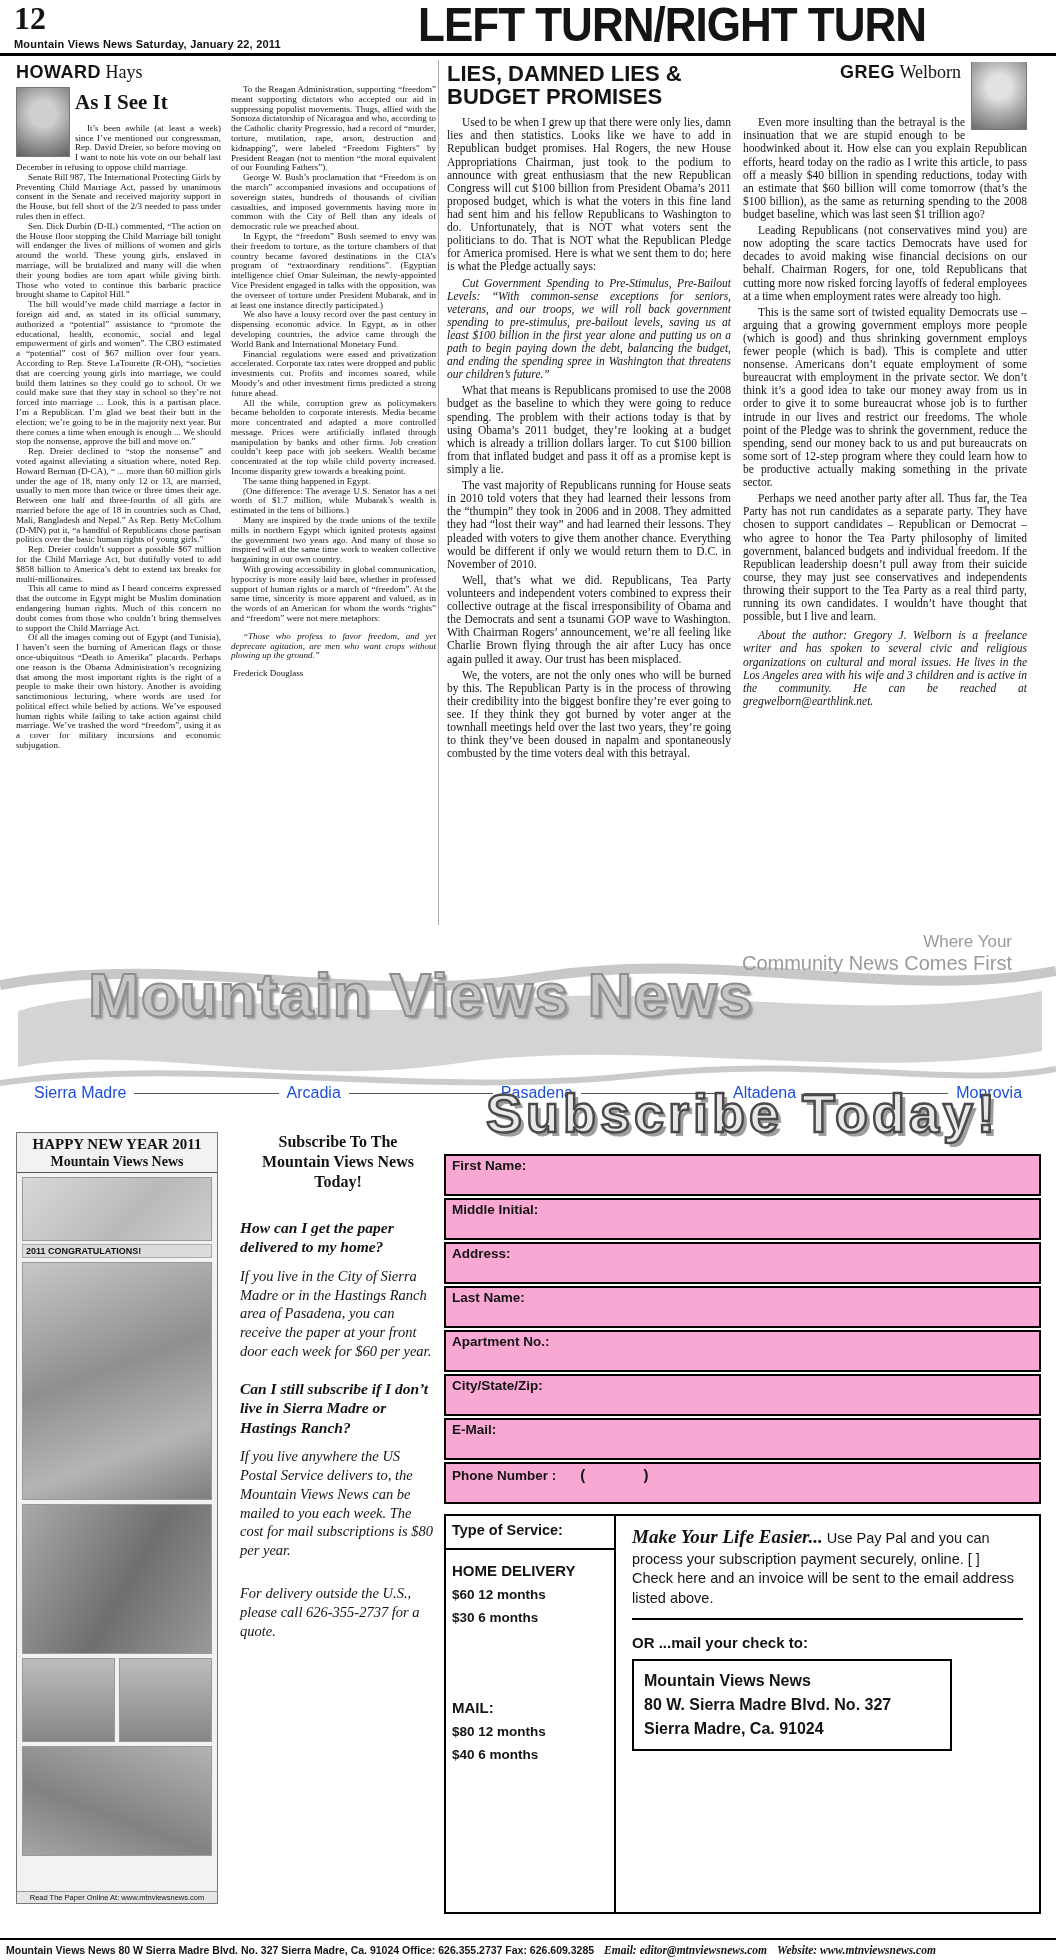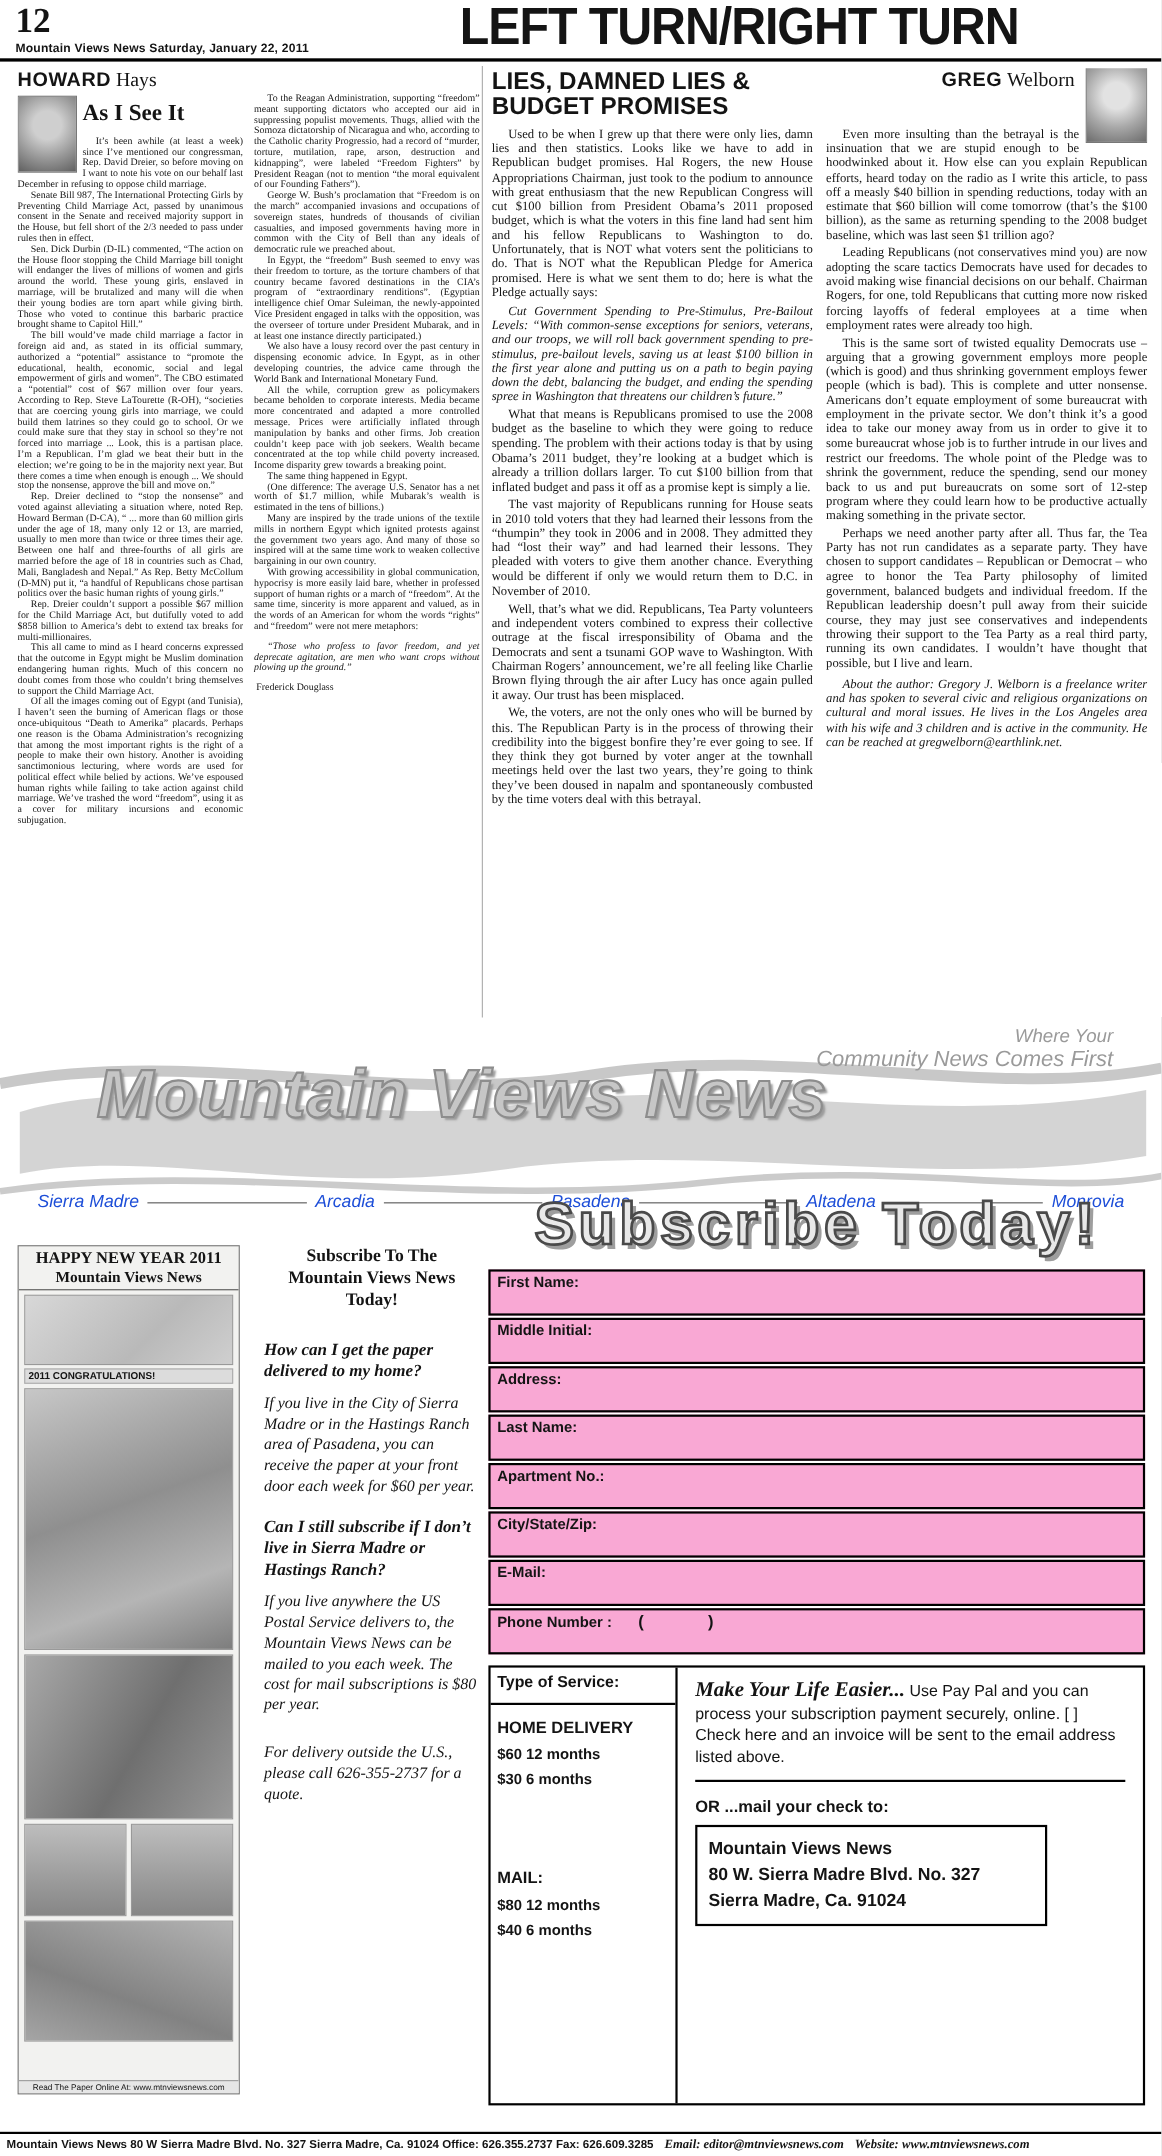--- a/index.html
+++ b/index.html
@@ -9,21 +9,21 @@
 
   
   .header { position:absolute; top:0; left:0; right:0; height:56px; border-bottom:3px solid #000; background:#fff; }
   .page-num { position:absolute; top:0px; left:14px; font-size:32px; font-weight:bold; font-family:"Liberation Serif",serif; }
   .mast-line { position:absolute; top:38px; left:14px; font-family:"Liberation Sans",sans-serif; font-size:11px; font-weight:bold; letter-spacing:.2px; }
   .section-title { position:absolute; top:-2px; left:300px; right:12px; text-align:center;
                    font-family:"Liberation Sans",sans-serif; font-weight:900; font-size:44px;
                    letter-spacing:-1px; transform:scaleY(1.08); transform-origin:top; }
 
   
-  .articles { position:absolute; top:58px; left:0; right:0; height:875px; }
+  .articles { position:absolute; top:58px; left:0; right:16px; height:875px; }
   .v-divider { position:absolute; left:438px; top:2px; bottom:8px; width:1px; background:#aaa; }
 
   .article-left  { position:absolute; left:16px;  top:4px; width:421px; height:868px; overflow:hidden; }
   .article-right { position:absolute; left:447px; top:4px; right:13px;  height:868px; overflow:hidden; }
 
   .byline { font-family:"Liberation Sans",sans-serif; margin-bottom:2px; }
   .by-first { font-weight:bold; font-size:18px; letter-spacing:.5px; }
   .by-last  { font-family:"Liberation Serif",serif; font-size:18px; }
 
   .lcols { display:flex; gap:10px; margin-top:2px; }
@@ -45,21 +45,21 @@
   .rcols { display:flex; gap:12px; margin-top:8px; }
   .rcol  { width:292px; font-size:11.5px; line-height:1.14; text-align:justify; }
   .rcol p { margin:0 0 3px 0; text-indent:15px; }
   .photo-r { width:56px; height:72px; float:right; margin:-58px 0 3px 6px;
              background:radial-gradient(circle at 50% 40%, #e2e2e2 0 24%, #a8a8a8 58%, #6b6b6b 100%);
              border:1px solid #777; }
   .pledge { font-style:italic; }
   .about-author { font-style:italic; margin-top:6px; text-indent:15px; }
 
   
-  .banner { position:absolute; top:933px; left:0; width:1056px; height:185px;font-style:italic; }
+  .banner { position:absolute; top:933px; left:0; width:1056px; height:185px; }
   .banner svg { position:absolute; inset:0; }
   .banner-title { position:absolute; left:88px; top:26px; font-family:"Liberation Sans",sans-serif;
                   font-weight:900; font-size:62px; letter-spacing:1px; color:#c6c6c6;
                   -webkit-text-stroke:2px #8d8d8d; text-shadow:3px 3px 2px #9b9b9b; white-space:nowrap; }
   .banner-tagline { position:absolute; right:44px; top:0; text-align:right; color:#9a9a9a;
                     font-family:"Liberation Sans",sans-serif; line-height:1.1; }
   .tag1 { font-size:17px; } .tag2 { font-size:20px; }
   .cities { position:absolute; left:34px; right:34px; bottom:16px; display:flex; align-items:center;
             font-family:"Liberation Sans",sans-serif; font-size:16px; color:#1d4ed8; }
   .cities .rule { flex:1; border-top:1.5px solid #555; margin:0 8px; }
@@ -148,20 +148,21 @@
               <p>This all came to mind as I heard concerns expressed that the outcome in Egypt might be Muslim domination endangering human rights. Much of this concern no doubt comes from those who couldn’t bring themselves to support the Child Marriage Act.</p>
               <p>Of all the images coming out of Egypt (and Tunisia), I haven’t seen the burning of American flags or those once-ubiquitous “Death to Amerika” placards.  Perhaps one reason is the Obama Administration’s recognizing that among the most important rights is the right of a people to make their own history.  Another is avoiding sanctimonious lecturing, where words are used for political effect while belied by actions. We’ve espoused human rights while failing to take action against child marriage. We’ve trashed the word “freedom”, using it as a cover for military incursions and economic subjugation.</p>
             </div>
         </div>
         <div class="lcol">
           <div>
               <p>To the Reagan Administration, supporting “freedom” meant supporting dictators who accepted our aid in suppressing populist movements.  Thugs, allied with the Somoza dictatorship of Nicaragua and who, according to the Catholic charity Progressio, had a record of “murder, torture, mutilation, rape, arson, destruction and kidnapping”, were labeled “Freedom Fighters” by President Reagan (not to mention “the moral equivalent of our Founding Fathers”).</p>
               <p>George W. Bush’s proclamation that “Freedom is on the march” accompanied invasions and occupations of sovereign states, hundreds of thousands of civilian casualties, and imposed governments having more in common with the City of Bell than any ideals of democratic rule we preached about.</p>
               <p>In Egypt, the “freedom” Bush seemed to envy was their freedom to torture, as the torture chambers of that country became favored destinations in the CIA’s program of “extraordinary renditions”. (Egyptian intelligence chief Omar Suleiman, the newly-appointed Vice President engaged in talks with the opposition, was the overseer of torture under President Mubarak, and in at least one instance directly participated.)</p>
               <p>We also have a lousy record over the past century in dispensing economic advice. In Egypt, as in other developing countries, the advice came through the World Bank and International Monetary Fund.</p>
+              <p>Financial regulations were eased and privatization accelerated.  Corporate tax rates were dropped and public investments cut.  Profits and incomes soared, while Moody’s and other investment firms predicted a strong future ahead.</p>
               <p>All the while, corruption grew as policymakers became beholden to corporate interests.  Media became more concentrated and adapted a more controlled message.  Prices were artificially inflated through manipulation by banks and other firms.  Job creation couldn’t keep pace with job seekers.  Wealth became concentrated at the top while child poverty increased.  Income disparity grew towards a breaking point.</p>
               <p>The same thing happened in Egypt.</p>
               <p>(One difference:  The average U.S. Senator has a net worth of $1.7 million, while Mubarak’s wealth is estimated in the tens of billions.)</p>
               <p>Many are inspired by the trade unions of the textile mills in northern Egypt which ignited protests against the government two years ago. And many of those so inspired will at the same time work to weaken collective bargaining in our own country.</p>
               <p>With growing accessibility in global communication, hypocrisy is more easily laid bare, whether in professed support of human rights or a march of “freedom”.  At the same time, sincerity is more apparent and valued, as in the words of an American for whom the words “rights” and “freedom” were not mere metaphors:</p>
             </div>
           <div class="pull-quote">“Those who profess to favor freedom, and yet deprecate agitation, are men who want crops without plowing up the ground.”</div>
           <div class="quote-attrib">Frederick Douglass</div>
         </div>
       </div>

